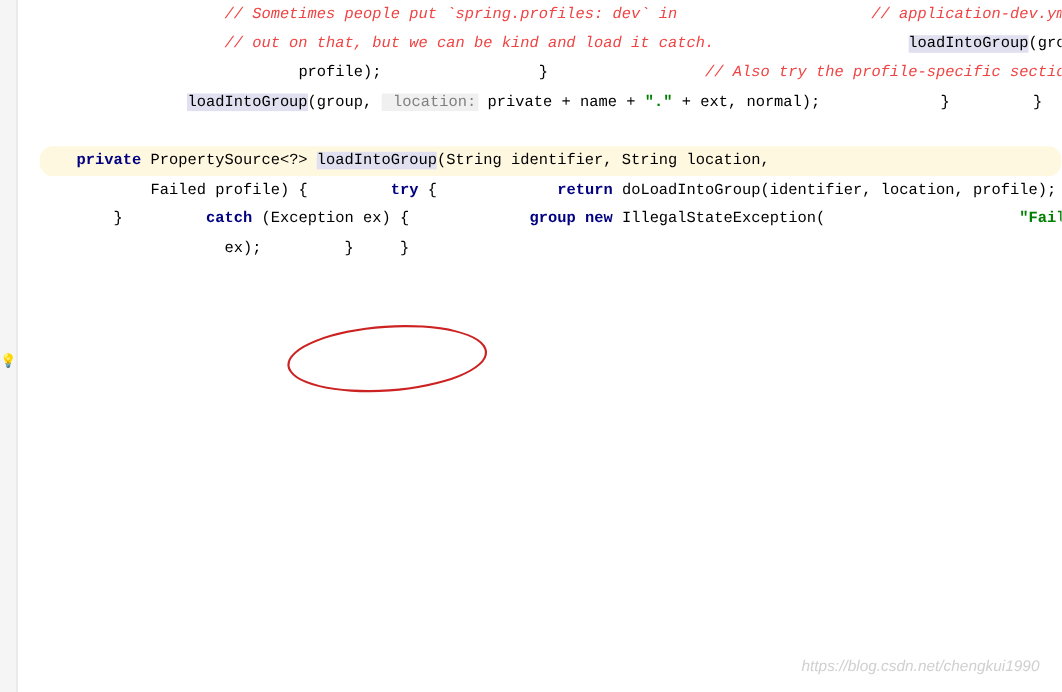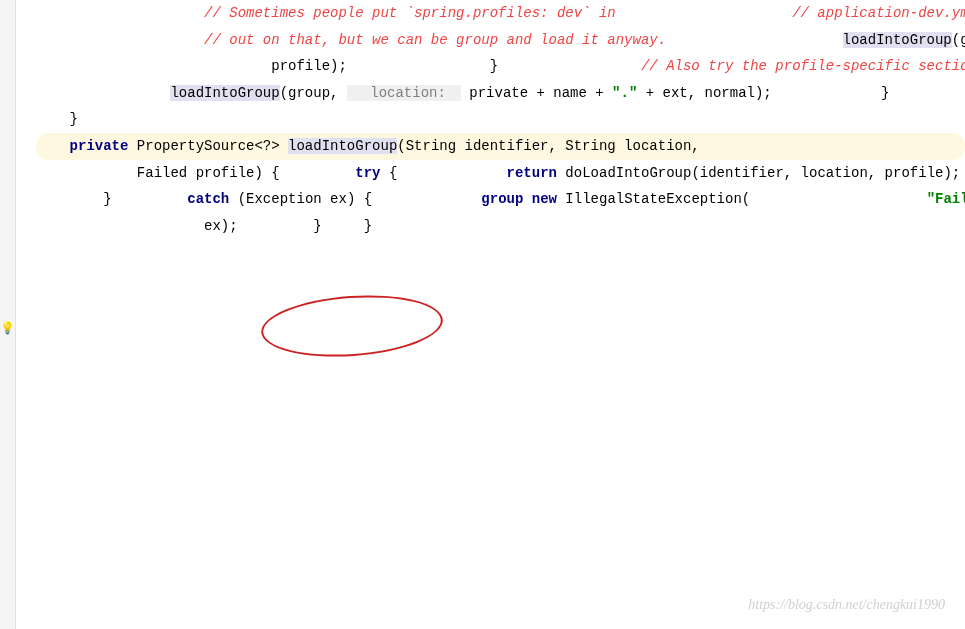--- a/index.html
+++ b/index.html
@@ -13,21 +13,21 @@
       height: 629px;
       overflow: hidden;
       position: relative;
     }
     .code-area { padding: 0 0 0 20px; }
     .line { white-space: pre; }
     .comment { color: #ef4444; font-style: italic; }
     .keyword { color: #000080; font-weight: bold; }
     .string { color: #008000; font-weight: bold; }
     .highlighted-method { background-color: #e0e0f0; margin-top: 40px; }
-    .param-hint { color: #808080; font-style: normal; background: #f0f0f0; padding: 0 15px; }
+    .param-hint { color: #808080; font-style: normal; background: #f0f0f0; padding: 0 2px; }
     .highlighted-line { background-color: #fff8e0; display: block; width: 100%; border-radius: 12px; }
     .gutter {
       position: absolute;
       left: 0;
       top: 0;
       width: 16px;
       height: 100%;
       background: #f5f5f5;
       border-right: 1px solid #e0e0e0;
     }
@@ -38,21 +38,21 @@
       width: 14px;
       height: 14px;
       color: #ffa500;
       font-size: 12px;
     }
     .watermark {
       position: absolute;
       right: 20px;
       bottom: 10px;
       color: #d0d0d0;
-      font-family: Liberation Serif, serif;
+      font-family: Liberation Sans, sans-serif;
       font-size: 14px;
       font-style: italic;
       margin-top: 24px;
     }
     .red-ellipse {
       position: absolute;
       left: 261px;
       top: 296px;
       width: 182px;
       height: 60px;
@@ -66,21 +66,21 @@
 </head>
 <body>
 
 <div class="gutter"></div>
 <span class="bulb-icon">💡</span>
 
 <div class="content">
   <div class="code-area">
     <span class="line">                    <span class="comment">// Sometimes people put `spring.profiles: dev` in</span></span>
     <span class="line">                    <span class="comment">// application-dev.yml (gh-340). Arguably we should try and error</span></span>
-    <span class="line">                    <span class="comment">// out on that, but we can be group and load it anyway.</span></span>
+    <span class="line">                    <span class="comment">// out on that, but we can be kind and load it catch.</span></span>
     <span class="line">                    <span class="highlighted-method">loadIntoGroup</span><span>(group, </span></span>
     <span class="line">                            <span>profile);</span></span>
     <span class="line">                <span>}</span></span>
     <span class="line">                <span class="comment">// Also try the profile-specific section (if any) of the normal file</span></span>
     <span class="line">                <span class="highlighted-method">loadIntoGroup</span><span>(group, </span><span class="param-hint"> location:</span><span> private + name + </span><span class="string">"."</span><span> + ext, normal);</span></span>
     <span class="line">            <span>}</span></span>
     <span class="line">        <span>}</span></span>
     <span class="line">    <span>}</span></span>
     <span class="line"> </span>
     <span class="highlighted-line"><span class="line">    <span class="keyword">private</span><span> PropertySource&lt;?&gt; </span><span class="highlighted-method">loadIntoGroup</span><span>(String identifier, String location,</span></span></span>

